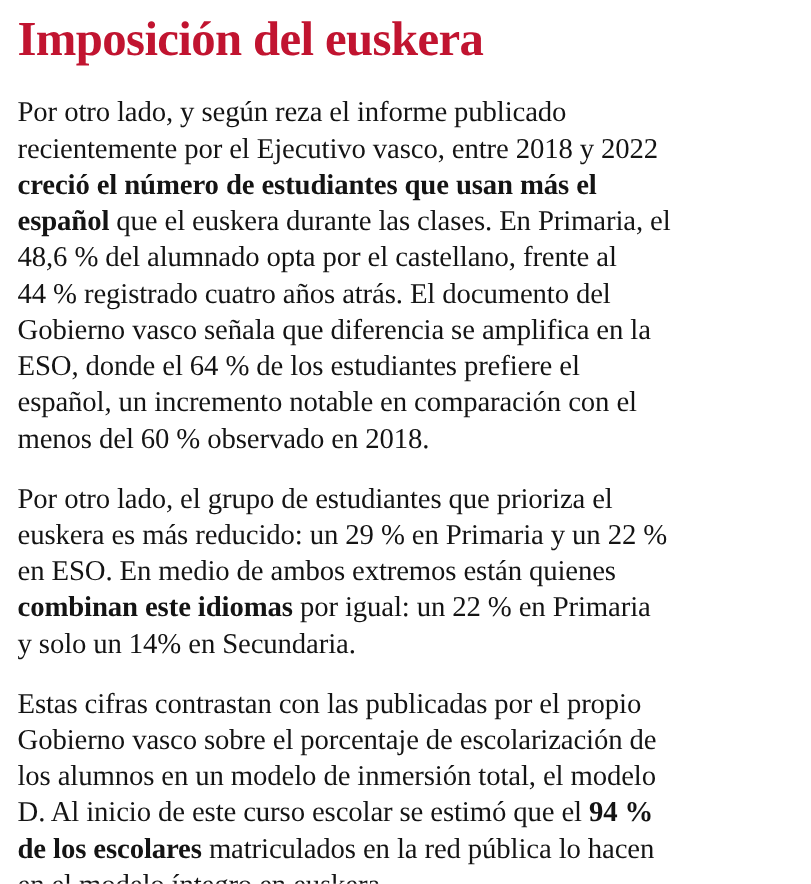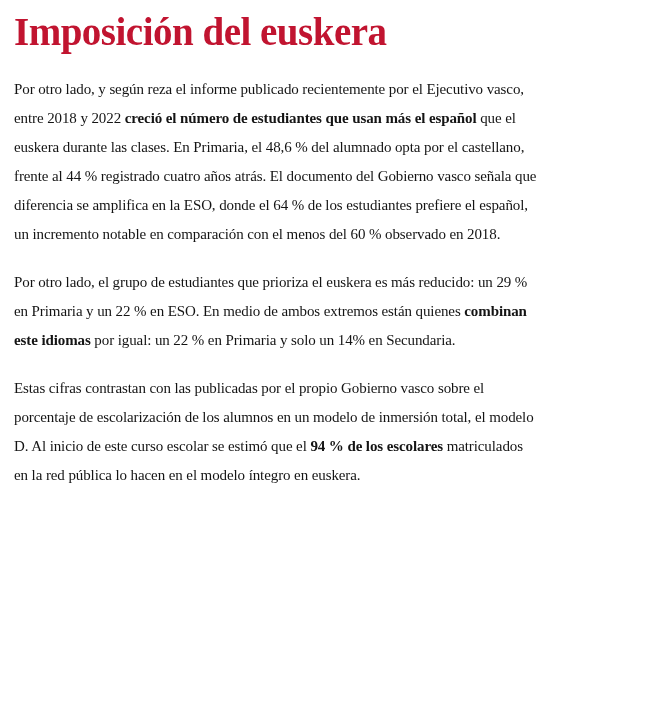--- a/index.html
+++ b/index.html
@@ -22,21 +22,21 @@
     margin: 0 0 20px 0;
     font-family: "Liberation Serif", serif;
     font-weight: 700;
     font-size: 39px;
     line-height: 1.15;
     letter-spacing: -0.5px;
   }
   .article-body p {
     margin: 0 0 19px 0;
     color: #141414;
-    font-size: 15px;
+    font-size: 23px;
     line-height: 29px;
     letter-spacing: -0.1px;
   }
   .article-body p strong {
     font-weight: 700;
   }
 </style>
 </head>
 <body style="background: rgb(255, 255, 255);">
 

